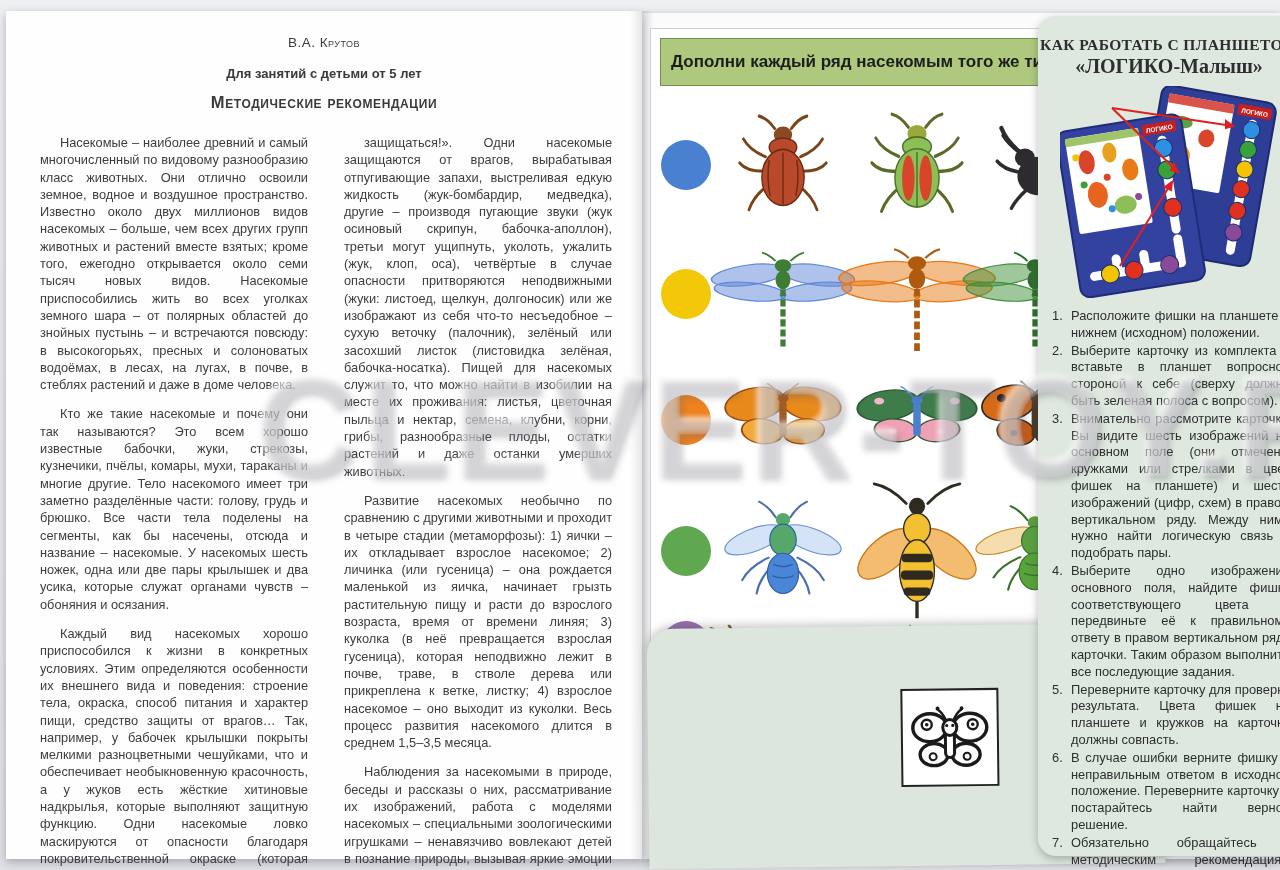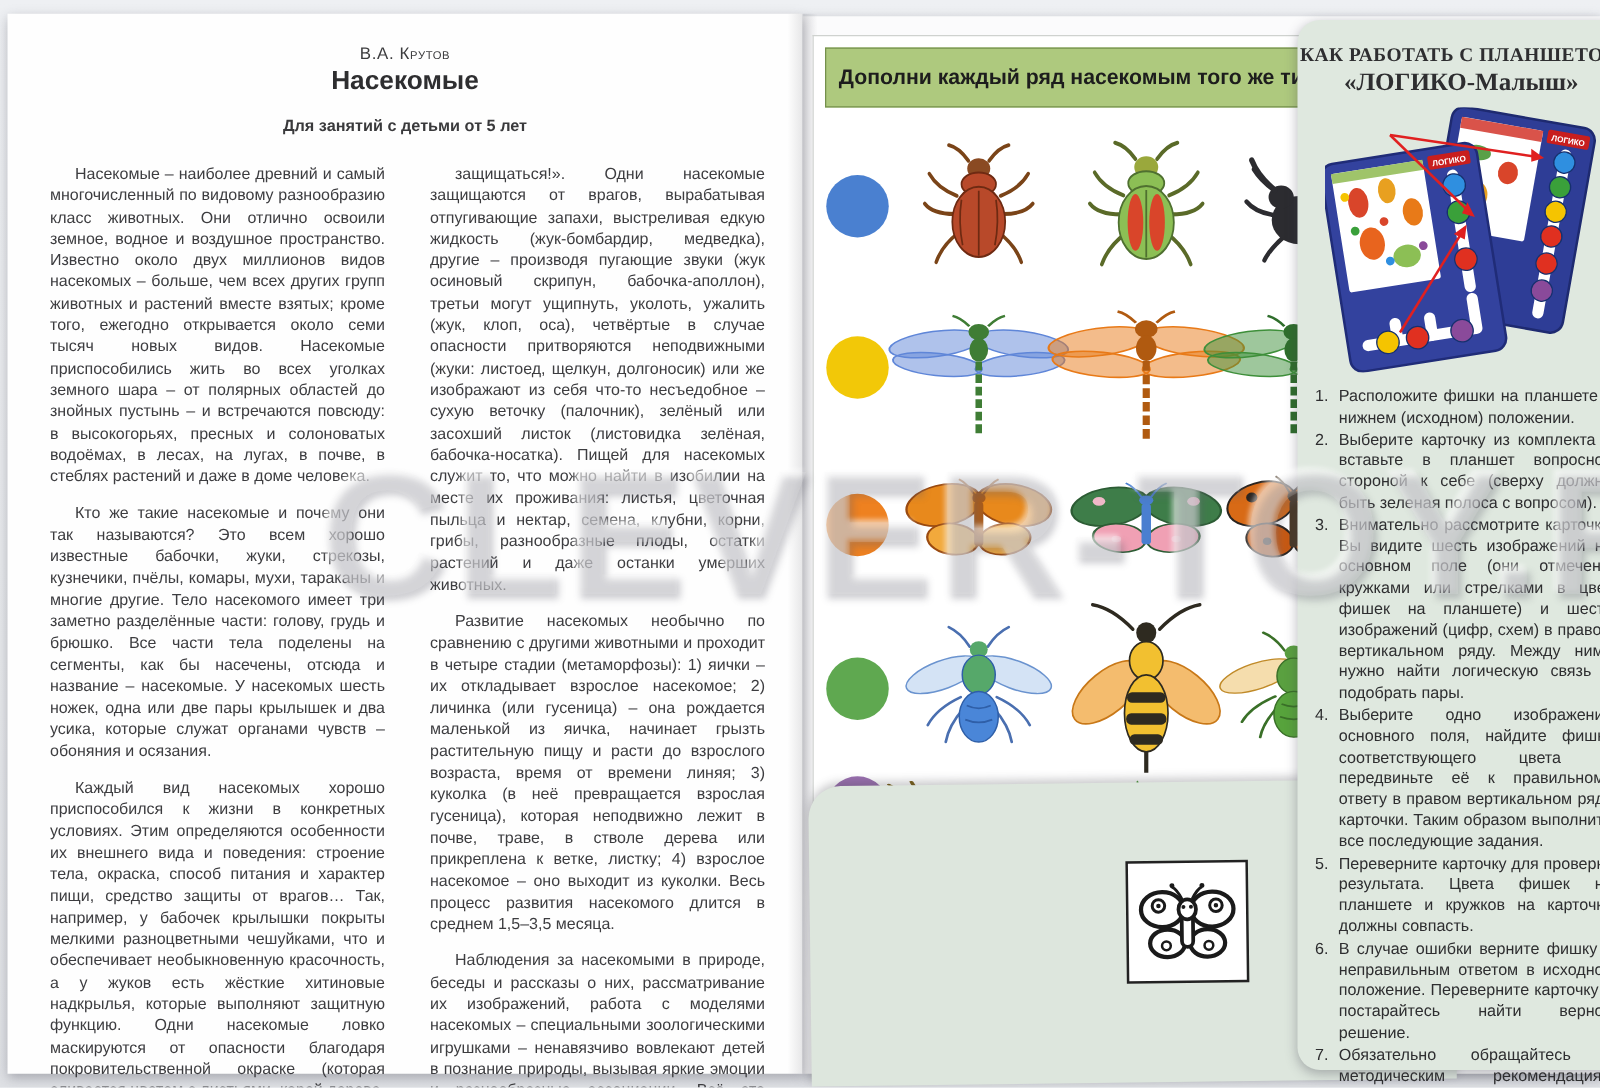--- a/index.html
+++ b/index.html
@@ -67,22 +67,22 @@
 </head>
 <body>
 
 <div class="stage">
 
   <div class="right-page"></div>
 
   <div class="left-page">
     <div class="page-head">
       <div class="author">В.А. Крутов</div>
-      <div class="title">Насекомые</div>
       <div class="subtitle">Для занятий с детьми от 5 лет</div>
+      <div class="section">Методические рекомендации</div>
     </div>
     <div class="cols">
       <div class="col" id="col0">
           <p>Насекомые – наиболее древний и самый многочисленный по видовому разнообразию класс животных. Они отлично освоили земное, водное и воздушное пространство. Известно около двух миллионов видов насекомых – больше, чем всех других групп животных и растений вместе взятых; кроме того, ежегодно открывается около семи тысяч новых видов. Насекомые приспособились жить во всех уголках земного шара – от полярных областей до знойных пустынь – и встречаются повсюду: в высокогорьях, пресных и солоноватых водоёмах, в лесах, на лугах, в почве, в стеблях растений и даже в доме человека.</p>
           <p>Кто же такие насекомые и почему они так называются? Это всем хорошо известные бабочки, жуки, стрекозы, кузнечики, пчёлы, комары, мухи, тараканы и многие другие. Тело насекомого имеет три заметно разделённые части: голову, грудь и брюшко. Все части тела поделены на сегменты, как бы насечены, отсюда и название – насекомые. У насекомых шесть ножек, одна или две пары крылышек и два усика, которые служат органами чувств – обоняния и осязания.</p>
           <p>Каждый вид насекомых хорошо приспособился к жизни в конкретных условиях. Этим определяются особенности их внешнего вида и поведения: строение тела, окраска, способ питания и характер пищи, средство защиты от врагов… Так, например, у бабочек крылышки покрыты мелкими разноцветными чешуйками, что и обеспечивает необыкновенную красочность, а у жуков есть жёсткие хитиновые надкрылья, которые выполняют защитную функцию. Одни насекомые ловко маскируются от опасности благодаря покровительственной окраске (которая сливается цветом с листьями, корой дерева, землёй, цветами), другие носят свой яркий наряд специально для того, чтобы отпугивать врагов, как бы сигнализируя им: «Лучше не трогай! Я очень ядовит!» или «Не подходи! Я буду</p>
         </div>
       <div class="col" id="col1">
           <p>защищаться!». Одни насекомые защищаются от врагов, вырабатывая отпугивающие запахи, выстреливая едкую жидкость (жук-бомбардир, медведка), другие – производя пугающие звуки (жук осиновый скрипун, бабочка-аполлон), третьи могут ущипнуть, уколоть, ужалить (жук, клоп, оса), четвёртые в случае опасности притворяются неподвижными (жуки: листоед, щелкун, долгоносик) или же изображают из себя что-то несъедобное – сухую веточку (палочник), зелёный или засохший листок (листовидка зелёная, бабочка-носатка). Пищей для насекомых служит то, что можно найти в изобилии на месте их проживания: листья, цветочная пыльца и нектар, семена, клубни, корни, грибы, разнообразные плоды, остатки растений и даже останки умерших животных.</p>
           <p>Развитие насекомых необычно по сравнению с другими животными и проходит в четыре стадии (метаморфозы): 1) яички – их откладывает взрослое насекомое; 2) личинка (или гусеница) – она рождается маленькой из яичка, начинает грызть растительную пищу и расти до взрослого возраста, время от времени линяя; 3) куколка (в неё превращается взрослая гусеница), которая неподвижно лежит в почве, траве, в стволе дерева или прикреплена к ветке, листку; 4) взрослое насекомое – оно выходит из куколки. Весь процесс развития насекомого длится в среднем 1,5–3,5 месяца.</p>

